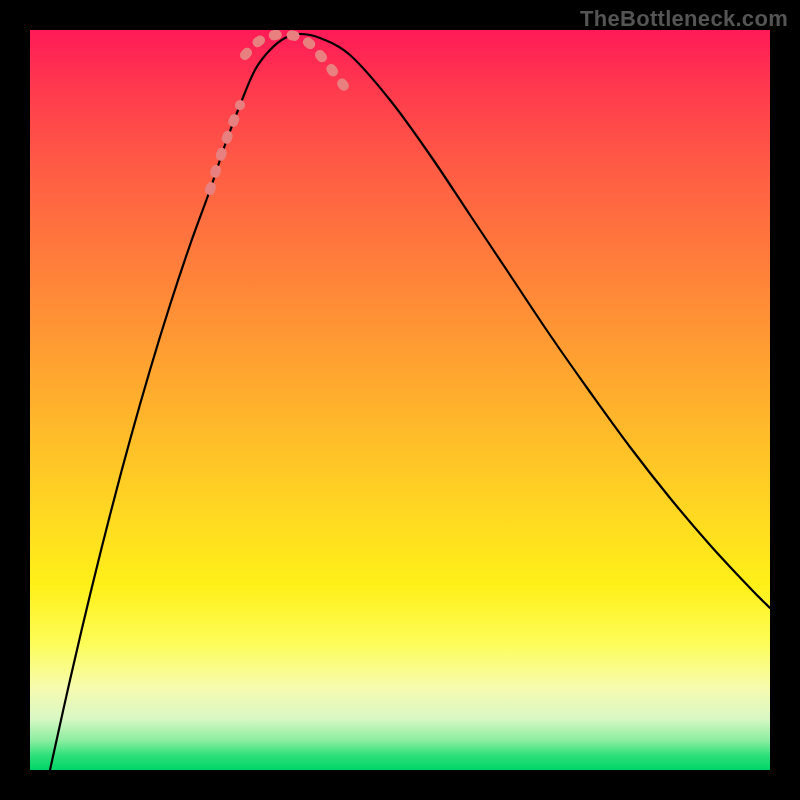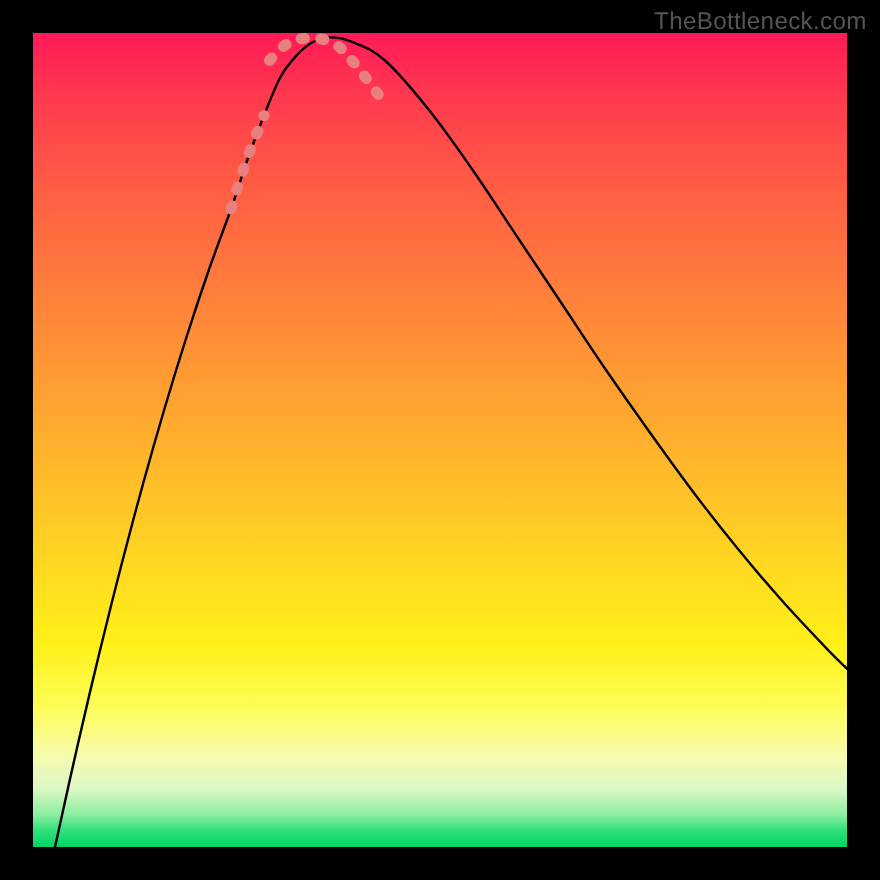--- a/index.html
+++ b/index.html
@@ -42,21 +42,21 @@
       #2fe07a 98%,
       #00d566 100%
     );
   }
   .watermark {
     position: absolute;
     top: 6px;
     right: 12px;
     color: #555;
     font-size: 22px;
-    font-weight: 400;
+    font-weight: 700;
     letter-spacing: 0.3px;
     user-select: none;
   }
   svg.curve {
     position: absolute;
     left: 0;
     top: 0;
     width: 740px;
     height: 740px;
   }

